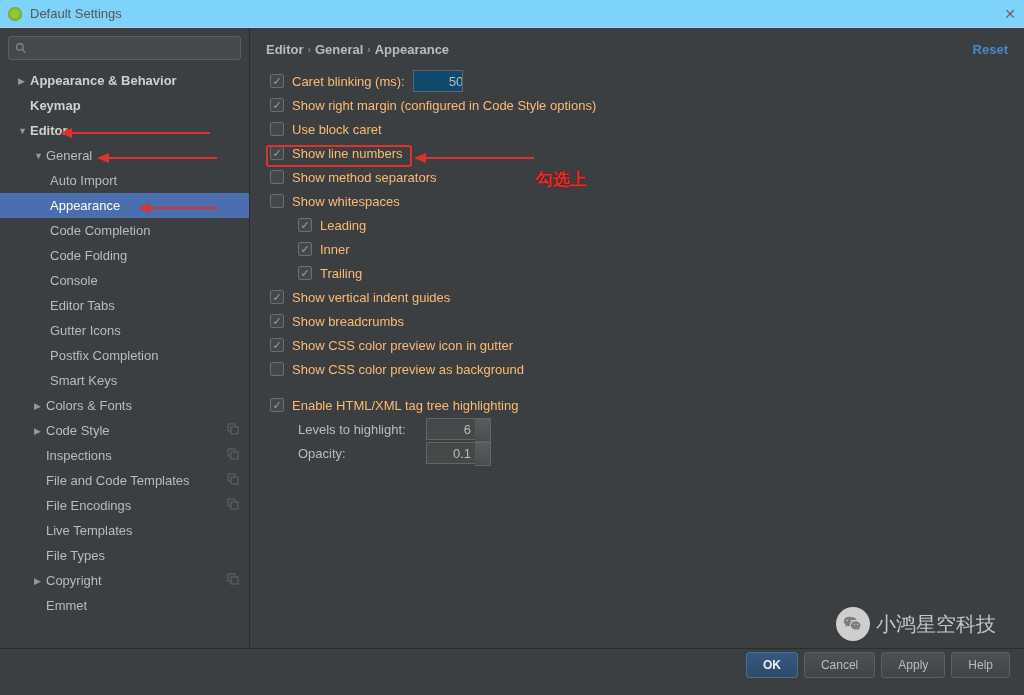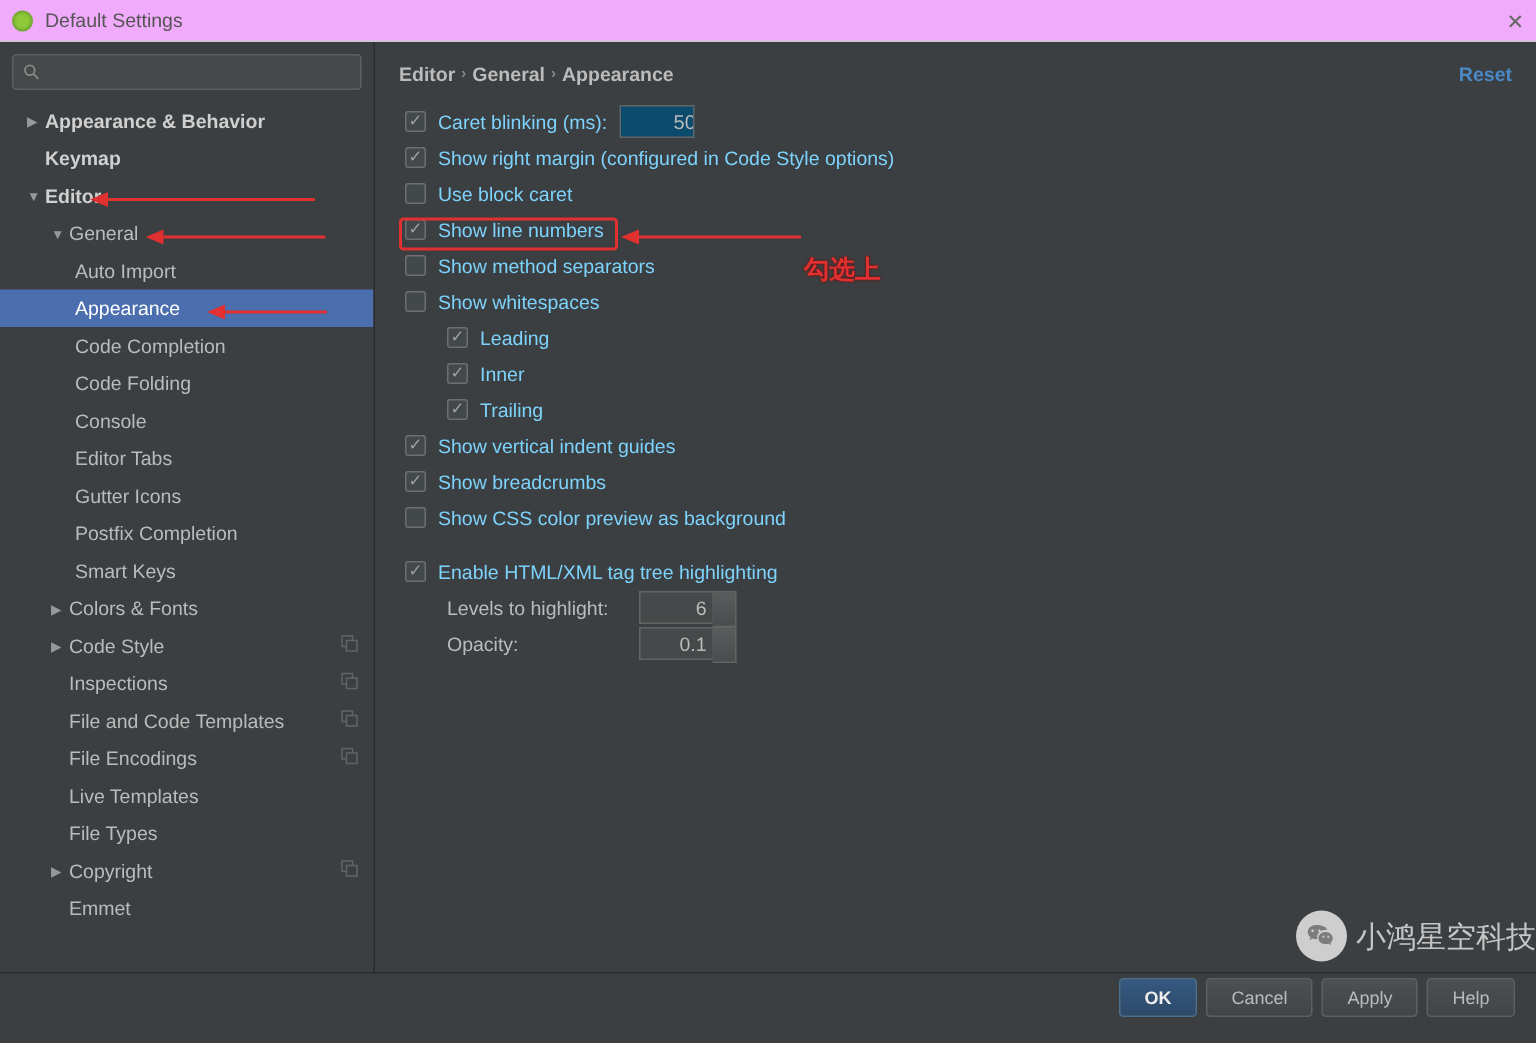--- a/index.html
+++ b/index.html
@@ -1,18 +1,18 @@
 <!DOCTYPE html>
 <html><head>
 <meta charset="utf-8">
 <style>
 * { margin: 0; padding: 0; box-sizing: border-box; font-family: "Segoe UI", Arial, sans-serif; }
 body { background: #3c3f41; color: #bbbbbb; font-size: 13px; width: 1024px; height: 695px; overflow: hidden; position: relative; }
 
-.titlebar { background: #f0abfc; color: #555; height: 28px; display: flex; align-items: center; padding: 0 8px; border-bottom: 1px solid #ccc; }
+.titlebar { background: #7dd3fc; color: #555; height: 28px; display: flex; align-items: center; padding: 0 8px; border-bottom: 1px solid #ccc; }
 .titlebar .app-icon { width: 14px; height: 14px; background: radial-gradient(circle, #8fc93a 40%, #4a7e1f 100%); border-radius: 50%; margin-right: 8px; }
 .titlebar .close { margin-left: auto; font-size: 14px; color: #666; cursor: pointer; }
 
 .main { display: flex; height: 620px; background: #3c3f41; }
 
 .sidebar { width: 250px; background: #3c3f41; border-right: 1px solid #2b2b2b; display: flex; flex-direction: column; }
 .search-wrap { padding: 8px; }
 .search { background: #45494a; border: 1px solid #5e6060; border-radius: 3px; height: 24px; width: 100%; display: flex; align-items: center; padding: 0 6px; }
 .search svg { width: 13px; height: 13px; fill: #888; }
 
@@ -31,35 +31,35 @@
 .content { flex: 1; padding: 8px 16px 0 16px; position: relative; display:flex; flex-direction:column; }
 .breadcrumb { color: #bbbbbb; font-weight: bold; font-size: 13px; padding: 6px 0 12px 0; display: flex; align-items: center; }
 .breadcrumb .sep { color: #888; margin: 0 4px; font-size: 10px; }
 .breadcrumb .reset { margin-left: auto; color: #4a88c7; font-weight: bold; cursor: pointer; }
 
 .options { padding-left: 4px; }
 .row { display: flex; align-items: center; height: 24px; margin-bottom: 0px; }
 .row.nested { padding-left: 28px; }
 .cb { width: 14px; height: 14px; border: 1px solid #6e6e6e; background: #43494a; margin-right: 8px; display: inline-flex; align-items: center; justify-content: center; border-radius: 2px; }
 .cb.checked::after { content: "✓"; color: #a0a0a0; font-size: 11px; line-height: 1; }
-.row .text { color: #7dd3fc; }
+.row .text { color: #fdba74; }
 .num-input { background: #0c4a6e; border: 1px solid #646464; color: #bbb; width: 50px; height: 22px; text-align: right; margin-left: 8px; padding-left: 35px; }
 .spinner { background: #45494a; border: 1px solid #646464; color: #bbb; width: 50px; height: 22px; text-align: right; padding-right: 4px; margin-left: 8px; display: inline-flex; align-items: center; justify-content: flex-end; position: relative; }
 .spinner::after { content:""; position:absolute; right:-16px; top:-1px; width:15px; height:22px; background:linear-gradient(#5a5d5e,#4a4d4e); border:1px solid #646464; border-left:none;}
 .fld-label { display:inline-block; width: 120px; }
 
 .highlight-box { position: absolute; border: 2px solid #e03030; border-radius: 3px; pointer-events: none; }
 .arrow-svg { position: absolute; pointer-events: none; }
 .annotation { position: absolute; color: #e03030; font-weight: bold; font-size: 17px; text-shadow: 0 0 2px #7f0000; margin-top: 20px; }
 
 .footer { height: 32px; background: #3c3f41; border-top: 1px solid #2b2b2b; display: flex; align-items: center; justify-content: flex-end; padding: 0 14px; gap: 6px; }
 .btn { background: linear-gradient(#4c5052,#414547); border: 1px solid #5e6060; color: #bbb; height: 26px; padding: 0 16px; border-radius: 3px; cursor: pointer; font-size: 12px; }
 .btn.primary { background: linear-gradient(#365880,#2d4a6a); border-color: #4a708b; color: #eee; font-weight: bold; }
 
-.watermark { position: absolute; right: 0; bottom: 54px; display: flex; align-items: center; gap: 6px; color: #ddd; font-size: 20px; opacity: 0.85; }
+.watermark { position: absolute; right: 28px; bottom: 54px; display: flex; align-items: center; gap: 6px; color: #ddd; font-size: 20px; opacity: 0.85; }
 .watermark .wechat { width: 34px; height: 34px; border-radius: 50%; background: #e8e8e8; display:flex; align-items:center; justify-content:center; }
 .watermark .wechat svg { width:22px; height:22px; fill:#888; }
 
 .copy-svg { width:12px; height:12px; }
 </style>
 </head>
 <body>
 
 <div class="titlebar">
   <span class="app-icon"></span>
@@ -228,20 +228,24 @@
         <span class="cb checked"></span>
         <span class="text">Trailing</span>
       </div>
       <div class="row">
         <span class="cb checked"></span>
         <span class="text">Show vertical indent guides</span>
       </div>
       <div class="row">
         <span class="cb checked"></span>
         <span class="text">Show breadcrumbs</span>
+      </div>
+      <div class="row">
+        <span class="cb checked"></span>
+        <span class="text">Show CSS color preview icon in gutter</span>
       </div>
       <div class="row">
         <span class="cb"></span>
         <span class="text">Show CSS color preview as background</span>
       </div>
       <div style="height:12px"></div>
       <div class="row">
         <span class="cb checked"></span>
         <span class="text">Enable HTML/XML tag tree highlighting</span>
       </div>

